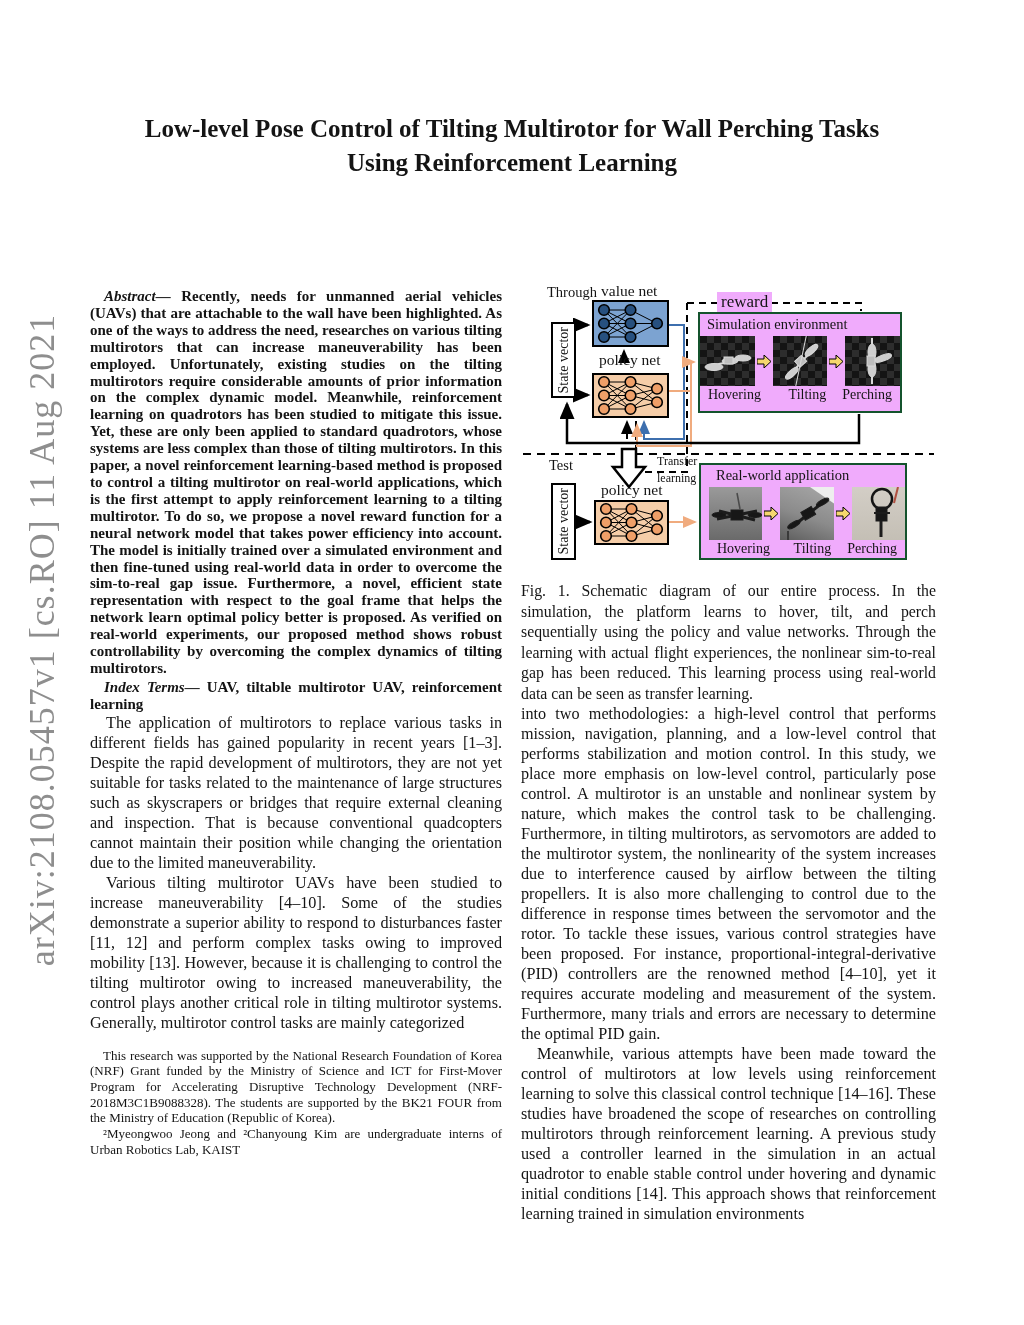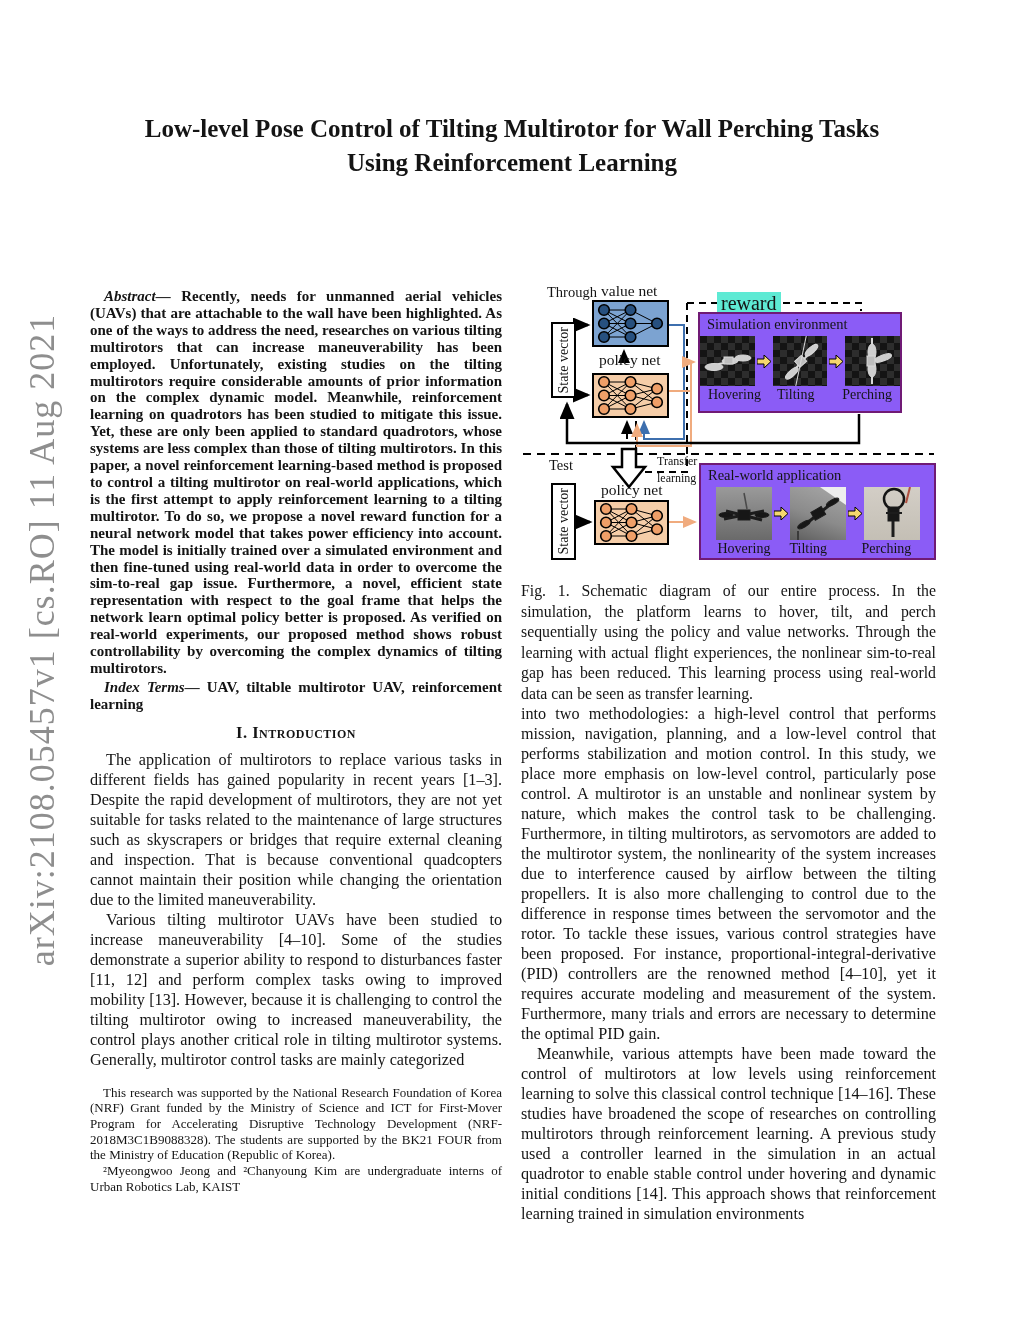--- a/index.html
+++ b/index.html
@@ -35,75 +35,74 @@
 
   .caption { font-size:15.8px; line-height:20.5px; text-align:justify; margin-top:10px; }
 
   
   .figure { position:relative; width:415px; height:290px; }
   .fig-overlay { position:absolute; left:0; top:0; width:415px; height:290px; }
   .fig-label { position:absolute; font-size:14.5px; white-space:nowrap; }
   .lbl-training { left:26px; top:3px; }
   .lbl-value    { left:80px; top:1px; font-size:15.5px; }
   .lbl-policy-train { left:78px; top:70px; font-size:15.5px; }
-  .lbl-reward   { left:196px; top:11px; background:#5eead4; padding:0 4px; font-size:20px;text-align:center; }
+  .lbl-reward   { left:196px; top:11px; background:#f0abfc; padding:0 4px; font-size:17px;text-align:center; }
   .lbl-test     { left:28px; top:176px; }
   .lbl-transfer { left:136px; top:172px; font-size:12px; line-height:16.5px; }
   .lbl-policy-test { left:80px; top:200px; font-size:15.5px; }
 
   .sv-box { position:absolute; width:25px; border:2px solid #000; background:#fff;
             display:flex; align-items:center; justify-content:center; }
   .sv-box span { writing-mode:vertical-rl; transform:rotate(180deg); font-size:14px; white-space:nowrap; }
   .sv-train { left:30px; top:41px; height:76px; }
   .sv-test  { left:30px; top:202px; height:77px; }
 
   .net { position:absolute; border:2px solid #000; }
   .net-value       { left:71px; top:19px;  width:77px; height:47px; }
   .net-policy-train{ left:71px; top:92px;  width:77px; height:45px; }
   .net-policy-test { left:73px; top:219px; width:75px; height:45px; }
 
-  .env-box { position:absolute; border:2px solid #701a75; background:#8b5cf6; }
+  .env-box { position:absolute; border:2px solid #14532d; background:#f0abfc; }
   .box-sim  { left:177px; top:31px;  width:204px; height:101px; }
-  .box-real { left:178px; top:182px; width:237px; height:97px; }
+  .box-real { left:178px; top:182px; width:208px; height:97px;padding-left:8px; }
   .env-title { font-size:14.5px; padding:2px 0 0 7px; white-space:nowrap; }
   .stage-row { display:flex; align-items:center; justify-content:center; margin-top:3px; }
   .stage-img { position:relative; overflow:hidden; }
   .box-sim  .stage-img { width:57px; height:50px; }
   .box-real .stage-img { width:56px; height:53px; }
   .sim-bg { background-color:#141414;
     background-image:
       linear-gradient(45deg,#2d2d2d 25%,transparent 25%,transparent 75%,#2d2d2d 75%),
       linear-gradient(45deg,#2d2d2d 25%,transparent 25%,transparent 75%,#2d2d2d 75%);
     background-size:14px 14px; background-position:0 0,7px 7px; }
   .real-bg-1 { background:linear-gradient(180deg,#9a9a9a 0%,#7d7d7d 60%,#6a6a6a 100%); }
   .real-bg-2 { background:linear-gradient(200deg,#a8a8a8 0%,#8b8b8b 55%,#5d5d5d 100%); }
   .real-bg-3 { background:linear-gradient(180deg,#d3cec6 0%,#c4bfb5 100%); }
   .stage-arrow { margin:0 2px; flex:0 0 auto; }
   .stage-labels { display:flex; justify-content:center; margin-top:1px; }
-  .stage-labels span { font-size:14px; text-align:left; }
+  .stage-labels span { font-size:14px; text-align:right; }
   .box-sim  .stage-labels span { width:57px; margin:0 8px; }
   .box-real .stage-labels span { width:56px; margin:0 8px; }
 </style>
 </head>
 <body>
 
 <div class="page">
 
   <div class="watermark">arXiv:2108.05457v1  [cs.RO]  11 Aug 2021</div>
 
   <div class="title">
     <div>Low-level Pose Control of Tilting Multirotor for Wall Perching Tasks</div>
     <div>Using Reinforcement Learning</div>
   </div>
 
 
   <div class="col-left">
     <p class="abstract"><span class="it">Abstract—</span> <span>Recently, needs for unmanned aerial vehicles (UAVs) that are attachable to the wall have been highlighted. As one of the ways to address the need, researches on various tilting multirotors that can increase maneuverability has been employed. Unfortunately, existing studies on the tilting multirotors require considerable amounts of prior information on the complex dynamic model. Meanwhile, reinforcement learning on quadrotors has been studied to mitigate this issue. Yet, these are only been applied to standard quadrotors, whose systems are less complex than those of tilting multirotors. In this paper, a novel reinforcement learning-based method is proposed to control a tilting multirotor on real-world applications, which is the first attempt to apply reinforcement learning to a tilting multirotor. To do so, we propose a novel reward function for a neural network model that takes power efficiency into account. The model is initially trained over a simulated environment and then fine-tuned using real-world data in order to overcome the sim-to-real gap issue. Furthermore, a novel, efficient state representation with respect to the goal frame that helps the network learn optimal policy better is proposed. As verified on real-world experiments, our proposed method shows robust controllability by overcoming the complex dynamics of tilting multirotors.</span></p>
     <p class="index-terms"><span class="it">Index Terms—</span> <span>UAV, tiltable multirotor UAV, reinforcement learning</span></p>
-    <h2 class="sec-heading">I. Introduction</h2>
     <p class="body-para indent">The application of multirotors to replace various tasks in different fields has gained popularity in recent years [1–3]. Despite the rapid development of multirotors, they are not yet suitable for tasks related to the maintenance of large structures such as skyscrapers or bridges that require external cleaning and inspection. That is because conventional quadcopters cannot maintain their position while changing the orientation due to the limited maneuverability.</p>
     <p class="body-para indent">Various tilting multirotor UAVs have been studied to increase maneuverability [4–10]. Some of the studies demonstrate a superior ability to respond to disturbances faster [11, 12] and perform complex tasks owing to improved mobility [13]. However, because it is challenging to control the tilting multirotor owing to increased maneuverability, the control plays another critical role in tilting multirotor systems. Generally, multirotor control tasks are mainly categorized</p>
     <div class="footnotes">
       <p>This research was supported by the National Research Foundation of Korea (NRF) Grant funded by the Ministry of Science and ICT for First-Mover Program for Accelerating Disruptive Technology Development (NRF-2018M3C1B9088328). The students are supported by the BK21 FOUR from the Ministry of Education (Republic of Korea).</p>
       <p>²Myeongwoo Jeong and ²Chanyoung Kim are undergraduate interns of Urban Robotics Lab, KAIST</p>
     </div>
   </div>
 
   <div class="col-right">
 

